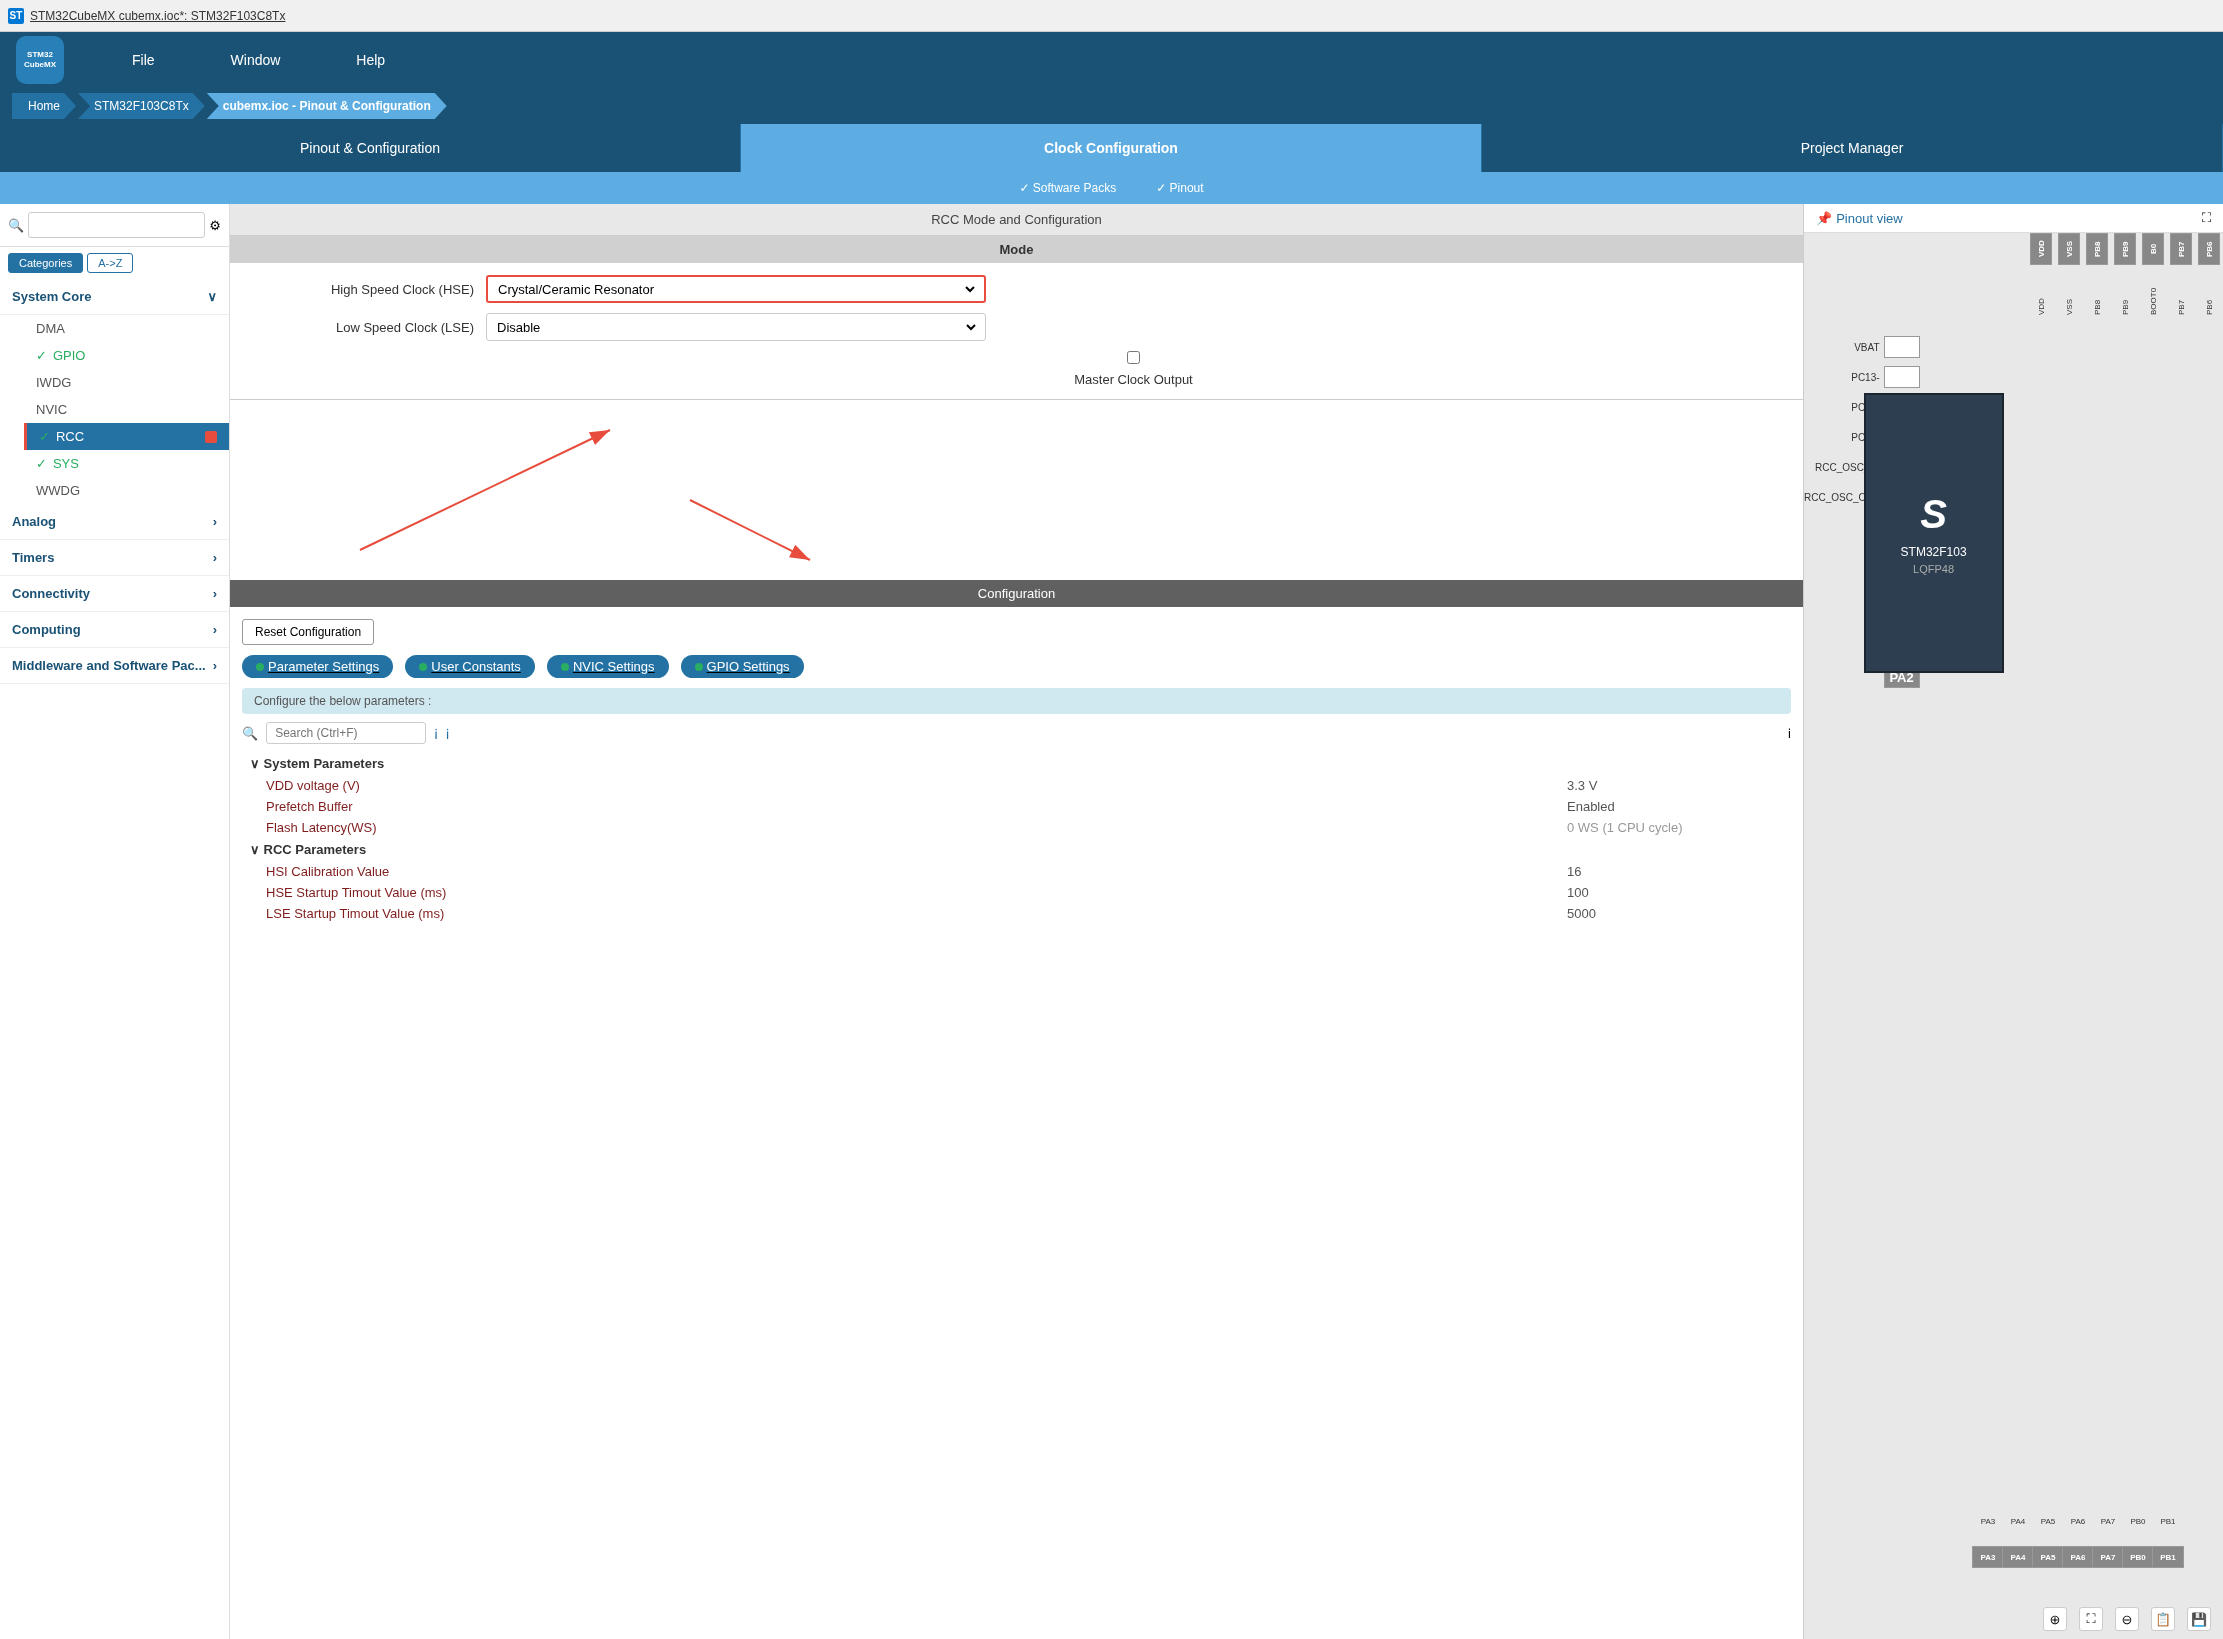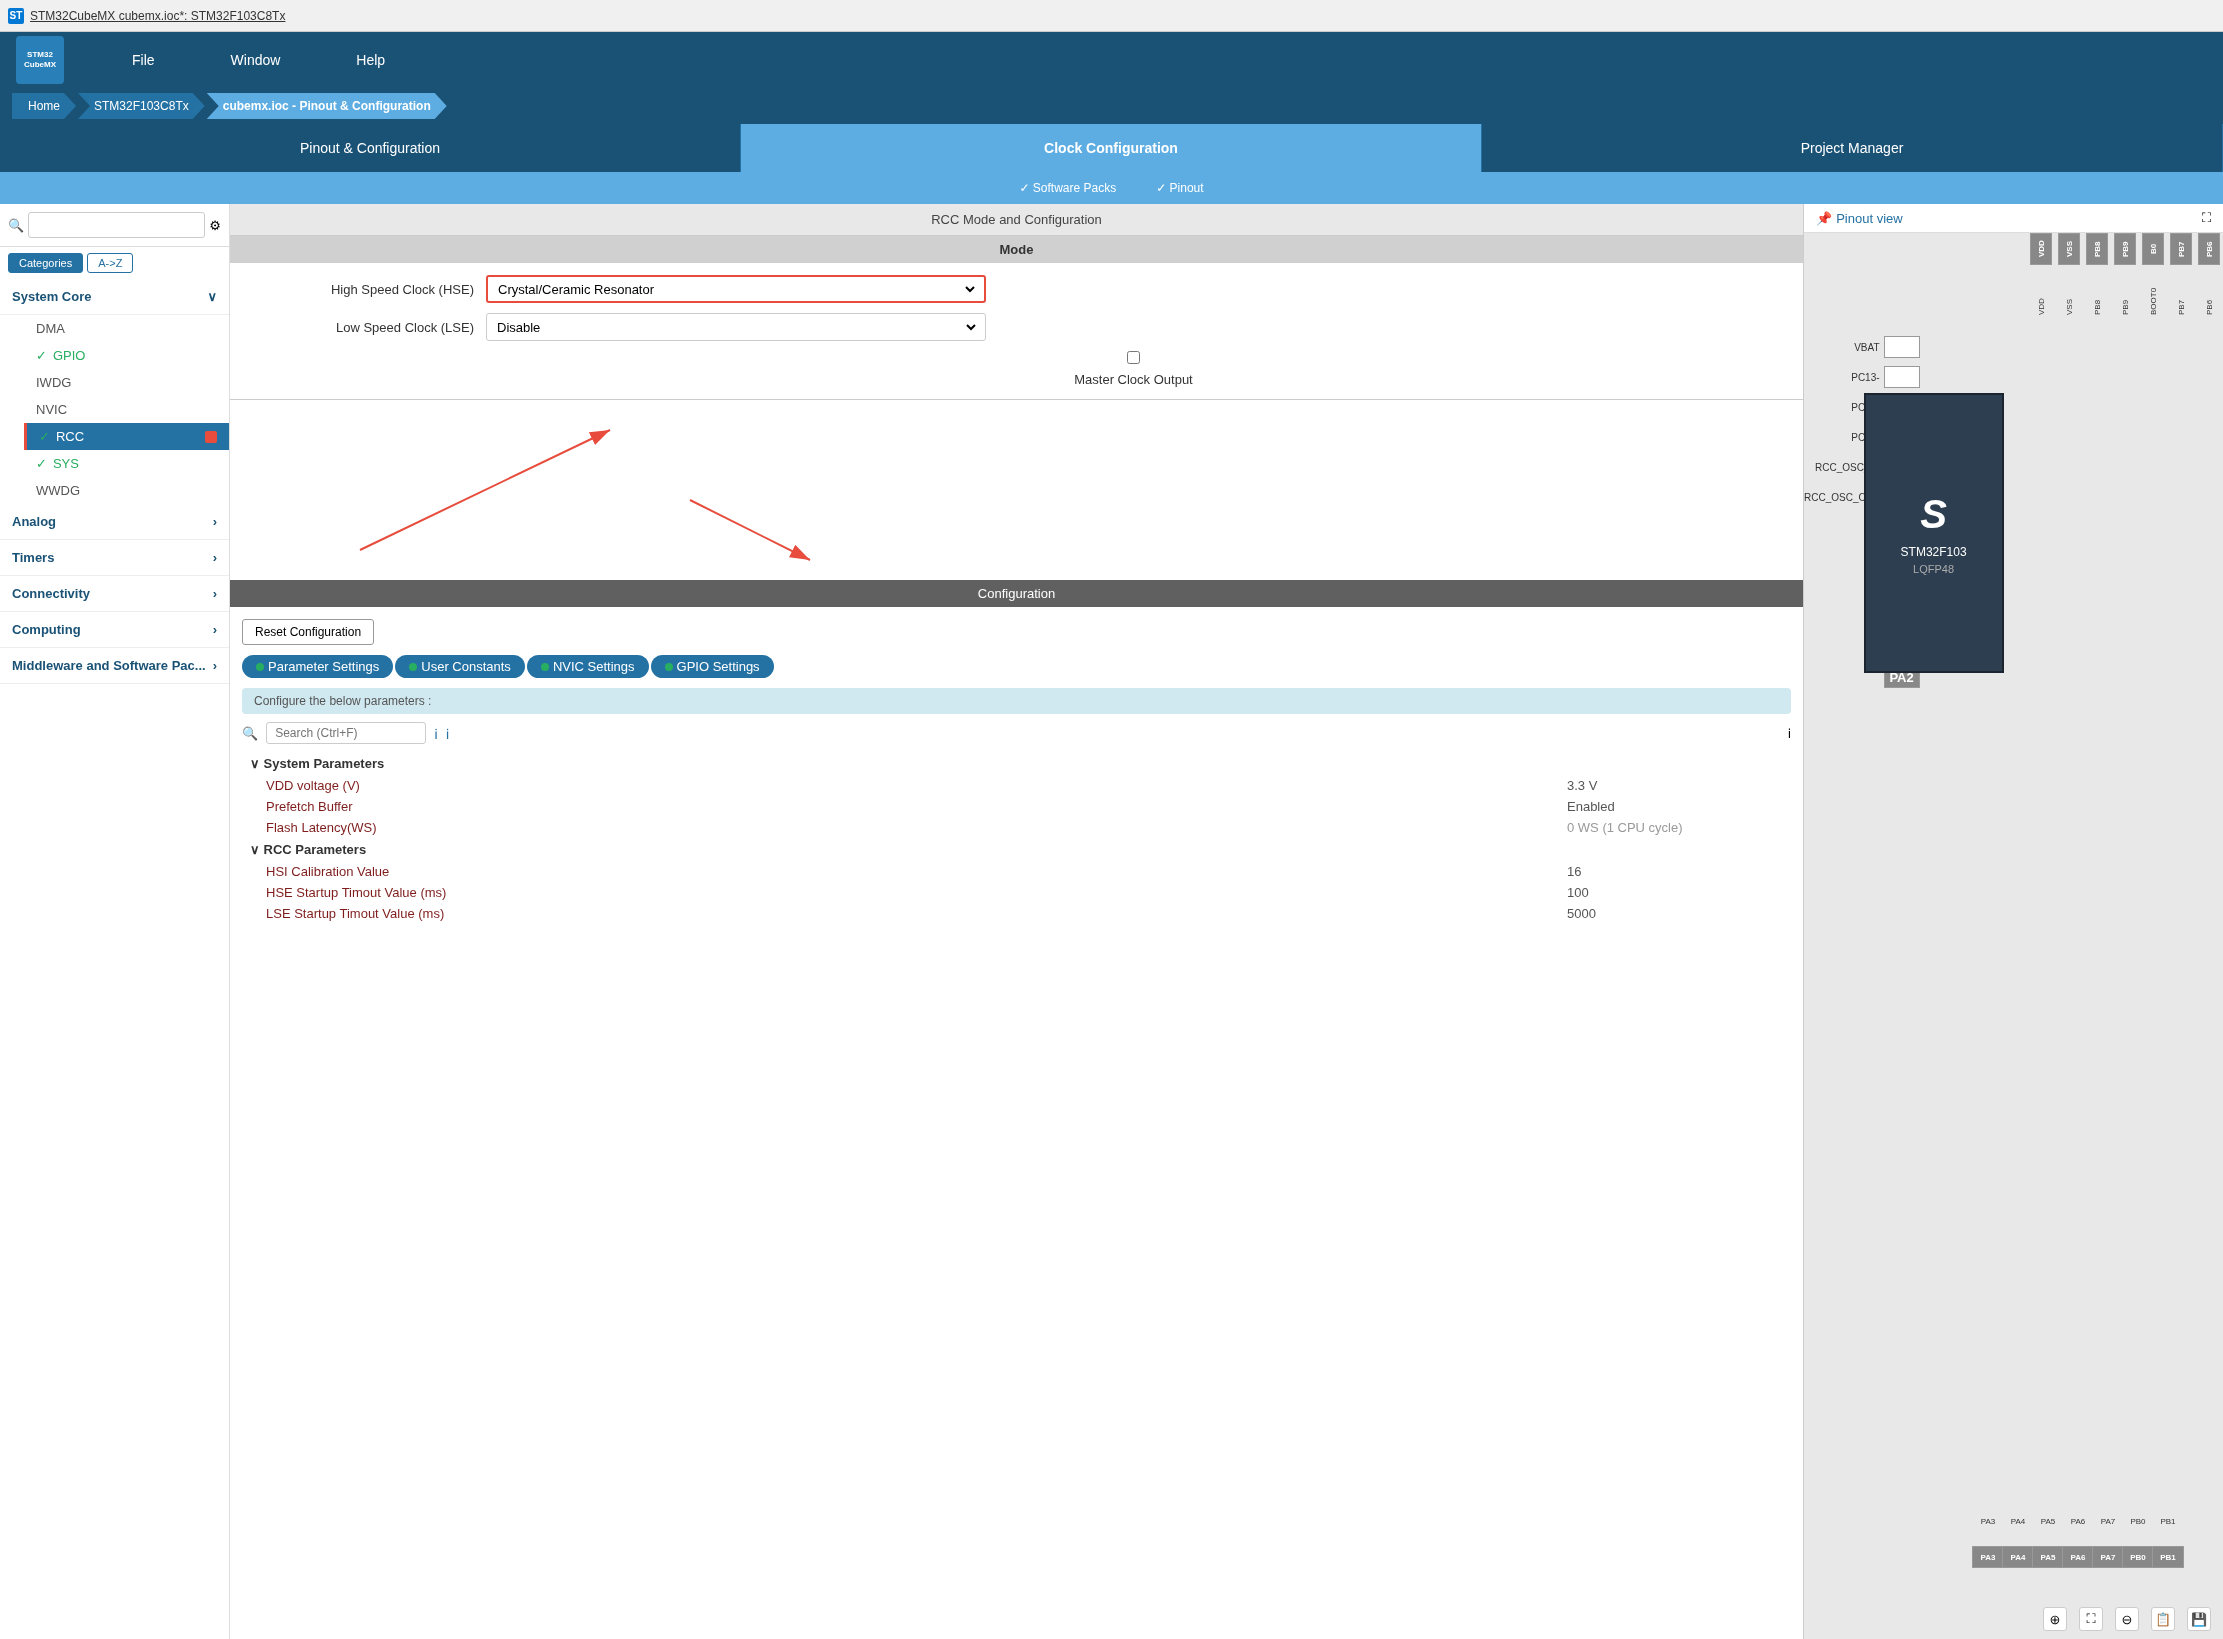--- a/index.html
+++ b/index.html
@@ -30,21 +30,21 @@
       height: 56px;
       display: flex;
       align-items: center;
       padding: 0 16px;
       gap: 60px;
     }
     .logo-area { display: flex; align-items: center; gap: 8px; }
     .logo-box {
       width: 48px; height: 48px;
       background: #2980b9;
-      border-radius: 4px;
+      border-radius: 10px;
       display: flex; align-items: center; justify-content: center;
       color: white; font-size: 8px; text-align: center; line-height: 1.2;
       font-weight: bold;
     }
     .menu-item { color: white; font-size: 14px; cursor: pointer; padding: 4px 8px; }
 
     
     .breadcrumb {
       background: #1a5276;
       height: 36px;
@@ -255,23 +255,24 @@
       border-radius: 3px;
       padding: 5px 12px;
       font-size: 12px;
       cursor: pointer;
       margin-bottom: 10px;
     }
 
     
     .config-tabs {
       display: flex;
-      gap: 2px;
+      gap: 12px;
       margin-bottom: 10px;
       flex-wrap: wrap;
+      text-decoration: underline;
     }
     .config-tab {
       background: #2471a3;
       color: white;
       border-radius: 12px;
       padding: 4px 14px;
       font-size: 12px;
       cursor: pointer;
       display: flex; align-items: center; gap: 4px;
     }

